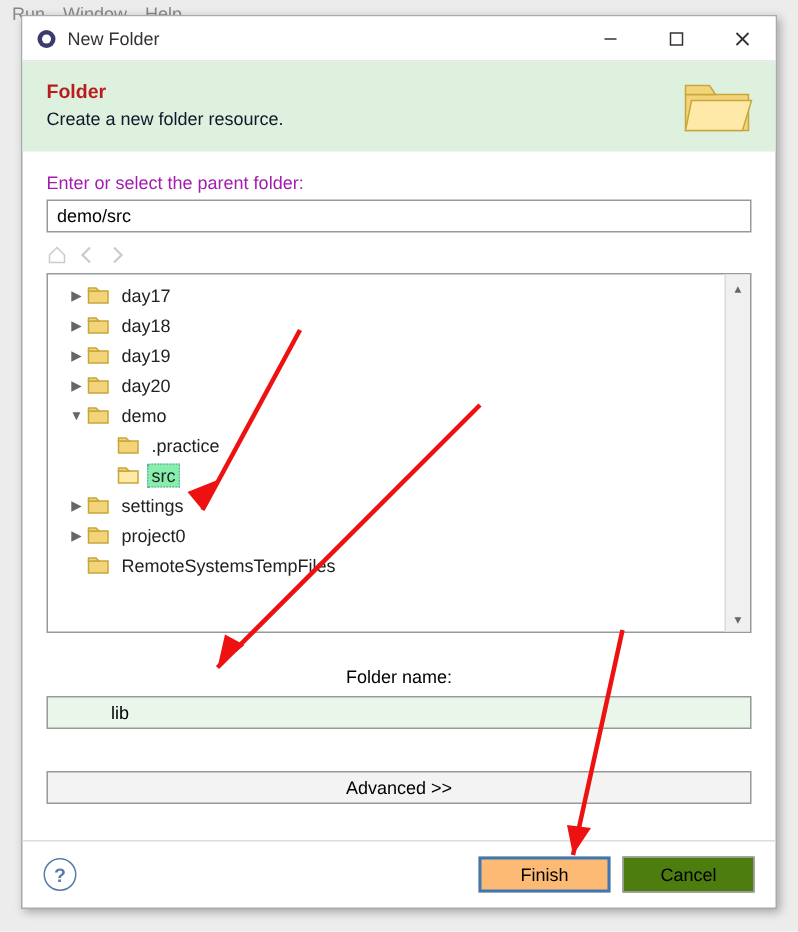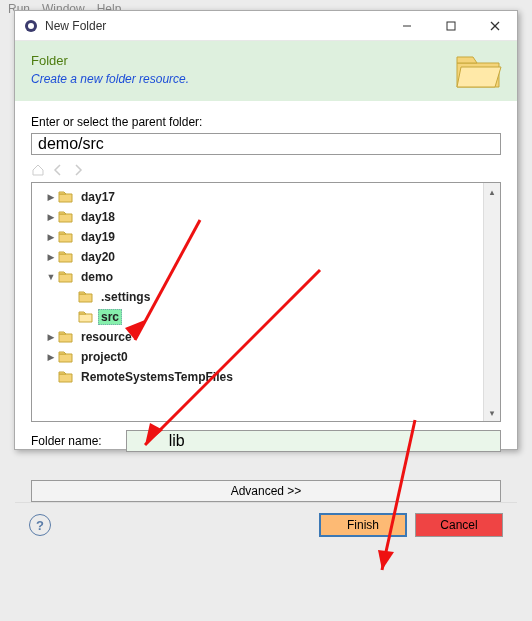--- a/index.html
+++ b/index.html
@@ -1,64 +1,64 @@
 <!DOCTYPE html>
 <html><head>
 <meta charset="utf-8">
 <style>
 * { box-sizing: border-box; margin: 0; padding: 0; font-family: "Segoe UI", Tahoma, sans-serif; font-size: 12px; }
 body { background: #ececec; width: 532px; height: 621px; position: relative; overflow: hidden; }
 
 .bgmenu { position: absolute; top: 0; left: 0; color: #888; font-size: 11px; padding: 2px 8px; }
 .bgmenu span { margin-right: 12px; }
 
-.dialog { position: absolute; left: 14px; top: 10px; width: 504px; height: 440px; background: #fff; border: 1px solid #aaa; box-shadow: 2px 2px 6px rgba(0,0,0,0.3); display: flex; flex-direction: column; }
+.dialog { position: absolute; left: 14px; top: 10px; width: 504px; height: 596px; background: #fff; border: 1px solid #aaa; box-shadow: 2px 2px 6px rgba(0,0,0,0.3); display: flex; flex-direction: column; }
 
 .titlebar { height: 30px; background: #fff; display: flex; align-items: center; padding-left: 8px; border-bottom: 1px solid #e8e8e8; }
 .titlebar .tb-icon { width: 16px; height: 16px; margin-right: 6px; display: inline-flex; align-items: center; justify-content: center; }
 .titlebar .title { flex: 1; color: #333; }
 .titlebar .winbtn { width: 44px; height: 30px; display: flex; align-items: center; justify-content: center; color: #333; font-size: 11px; }
 
 .banner { background: #def0de; padding: 12px 16px 14px 16px; position: relative; min-height: 60px; }
-.banner h2 { font-size: 13px; font-weight: normal; color: #4d7c0f; margin-bottom: 4px; }
-.banner p { color: #1d4ed8; font-style: italic; }
+.banner h2 { font-size: 13px; font-weight: bold; color: #b91c1c; margin-bottom: 4px; }
+.banner p { color: #0f172a; }
 .banner .foldericon { position: absolute; right: 14px; top: 10px; }
 
 .content { flex: 1; padding: 14px 16px 0 16px; display: flex; flex-direction: column; }
 
-.lbl { color: #000000; margin-bottom: 4px; }
-.textinput { width: 100%; border: 1px solid #999; padding: 3px 6px; font-size: 16px; outline: none; height: 22px; }
+.lbl { color: #a21caf; margin-bottom: 4px; }
+.textinput { width: 100%; border: 1px solid #999; padding: 3px 6px; font-size: 12px; outline: none; height: 22px; }
 .textinput.green { background: #eaf6ea; padding-left: 42px; }
 
 .navrow { display: flex; gap: 6px; margin-top: 8px; margin-bottom: 2px; color: #999; }
 .navrow svg { opacity: 0.5; }
 
 .tree-wrap { border: 1px solid #999; height: 240px; position: relative; background: #fff; display: flex; }
 .tree { flex: 1; overflow: auto; padding: 4px 2px; }
 .scrollbar { width: 17px; background: #f0f0f0; border-left: 1px solid #ddd; display: flex; flex-direction: column; align-items: center; justify-content: space-between; }
 .scrollbar .arr { width: 17px; height: 17px; display: flex; align-items: center; justify-content: center; color: #666; font-size: 9px; }
 
 .node { display: flex; align-items: center; height: 20px; white-space: nowrap; }
 .expander { width: 14px; text-align: center; color: #666; font-size: 9px; user-select: none; }
 .foldersvg { margin-right: 4px; flex-shrink: 0; }
-.node .nl { color: #222; padding: 1px 3px; font-weight: bold; }
+.node .nl { color: #222; padding: 1px 3px; }
 .node.selected .nl { background: #86efac; border: 1px dotted #7aa; padding: 0 2px; }
 .ind1 { padding-left: 10px; }
 .ind2 { padding-left: 30px; }
 
-.namerow { display: flex; align-items: center; margin-top: 8px; gap: 24px; }
+.namerow { display: flex; align-items: center; margin-top: 22px; gap: 6px; flex-direction: column; }
 .namerow label { white-space: nowrap; }
 .namerow input { flex: 1; }
 
 .advbtn { margin-top: 28px; padding: 3px 10px; border: 1px solid #999; background: #f3f3f3; cursor: pointer; }
 
 .footer { border-top: 1px solid #ddd; padding: 10px 14px; display: flex; align-items: center; }
 .help { width: 22px; height: 22px; border: 1.5px solid #5a7ca8; border-radius: 50%; display: flex; align-items: center; justify-content: center; color: #5a7ca8; font-weight: bold; font-size: 13px; }
 .spacer { flex: 1; }
-.btn { width: 88px; height: 24px; border: 1px solid #999; background: #ef4444; margin-left: 8px; cursor: pointer; }
+.btn { width: 88px; height: 24px; border: 1px solid #999; background: #4d7c0f; margin-left: 8px; cursor: pointer; }
 .btn.primary { border: 2px solid #3b78b5; background: #fdba74; }
 
 .arrow { position: absolute; pointer-events: none; }
 .arrow line { stroke: #e11; stroke-width: 3; }
 .arrow polygon { fill: #e11; }
 </style>
 </head>
 <body>
 
 <div class="bgmenu">
@@ -162,37 +162,37 @@
               <path d="M1 4 L1 2 L6 2 L8 4 Z" fill="#f4d47a" stroke="#c7a73a"></path>
             </svg>
             <span class="nl">demo</span>
           </div>
           <div class="node ind2">
             <span class="expander"></span>
             <svg class="foldersvg" width="16" height="14">
               <path d="M1 4 L1 12 L14 12 L14 4 Z" fill="#f4d47a" stroke="#c7a73a"></path>
               <path d="M1 4 L1 2 L6 2 L8 4 Z" fill="#f4d47a" stroke="#c7a73a"></path>
             </svg>
-            <span class="nl">.settings</span>
+            <span class="nl">.practice</span>
           </div>
           <div class="node ind2 selected">
             <span class="expander"></span>
             <svg class="foldersvg" width="16" height="14">
               <path d="M1 4 L1 12 L14 12 L14 4 Z" fill="#ffe9a8" stroke="#c7a73a"></path>
               <path d="M1 4 L1 2 L6 2 L8 4 Z" fill="#f4d47a" stroke="#c7a73a"></path>
             </svg>
             <span class="nl">src</span>
           </div>
           <div class="node ind1">
             <span class="expander">▶</span>
             <svg class="foldersvg" width="16" height="14">
               <path d="M1 4 L1 12 L14 12 L14 4 Z" fill="#f4d47a" stroke="#c7a73a"></path>
               <path d="M1 4 L1 2 L6 2 L8 4 Z" fill="#f4d47a" stroke="#c7a73a"></path>
             </svg>
-            <span class="nl">resource</span>
+            <span class="nl">settings</span>
           </div>
           <div class="node ind1">
             <span class="expander">▶</span>
             <svg class="foldersvg" width="16" height="14">
               <path d="M1 4 L1 12 L14 12 L14 4 Z" fill="#f4d47a" stroke="#c7a73a"></path>
               <path d="M1 4 L1 2 L6 2 L8 4 Z" fill="#f4d47a" stroke="#c7a73a"></path>
             </svg>
             <span class="nl">project0</span>
           </div>
           <div class="node ind1">

